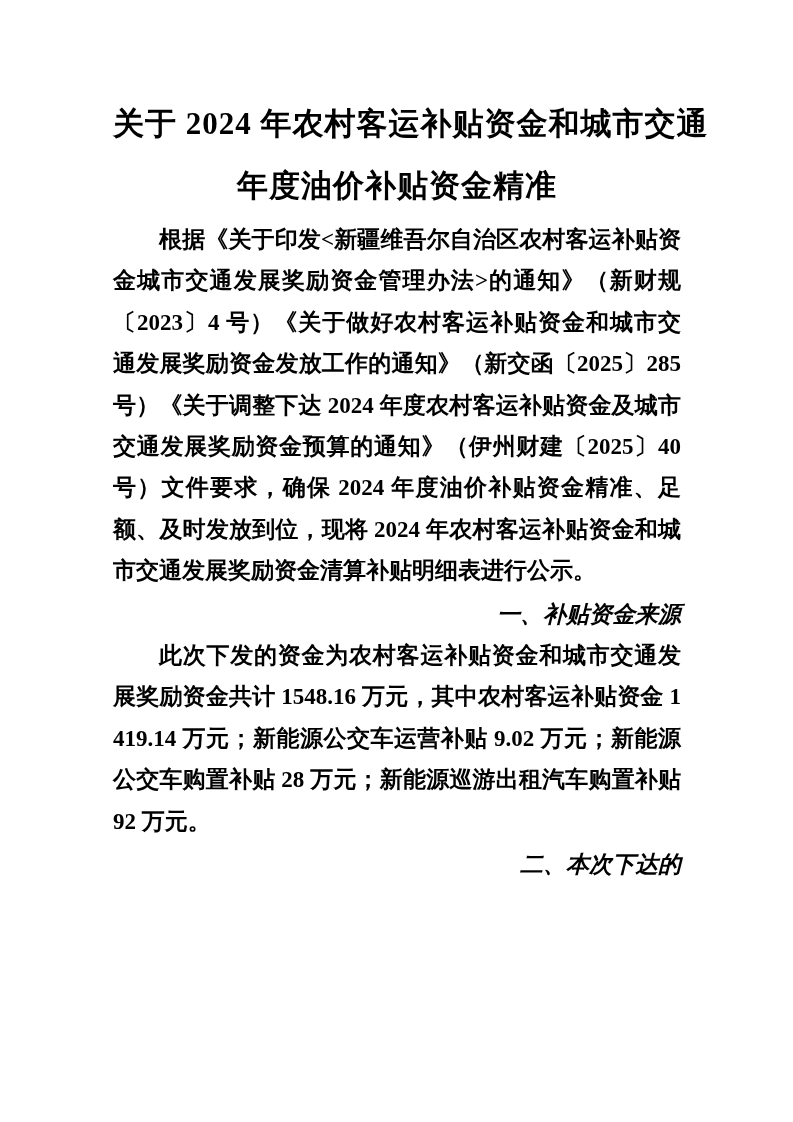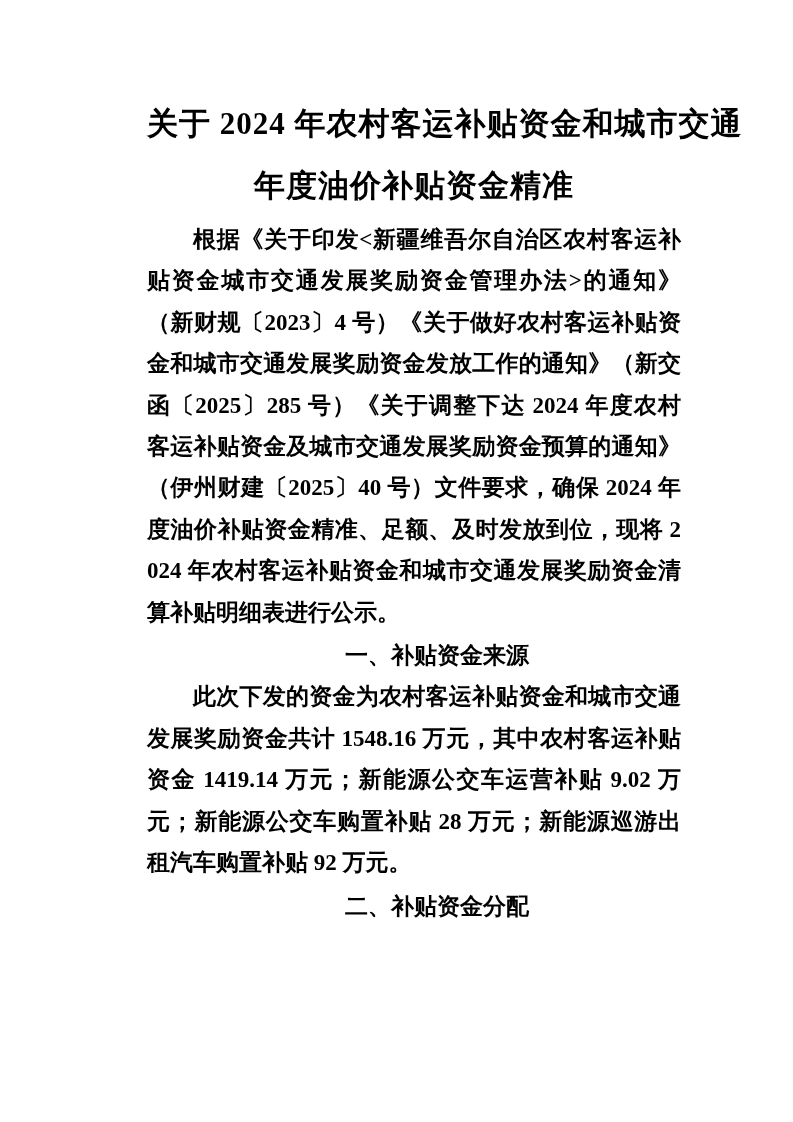--- a/index.html
+++ b/index.html
@@ -11,21 +11,20 @@
     position: relative;
     width: 793px;
     height: 1122px;
     background: #ffffff;
     color: #000000;
     overflow: hidden;
     font-family: "Liberation Serif", serif;
   }
   .doc {
     padding: 93px 112px 0 113px;
-    margin-left: 34px;
   }
   .doc-title {
     margin: 0 0 2px 0;
     font-family: "Liberation Serif", serif;
     font-weight: bold;
     font-size: 31px;
     line-height: 62px;
     text-align: center;
     letter-spacing: 1px;
   }
@@ -40,33 +39,34 @@
     text-align: justify;
     text-justify: inter-ideograph;
     text-indent: 46px;
     word-break: break-all;
     font-family: "Liberation Serif", serif;
     font-weight: bold;
   }
   .para.heading {
     font-family: "Liberation Sans", sans-serif;
     font-weight: bold;
-    text-align: center;
+    text-align: right;
     margin-top: 2px;
+    font-style: italic;
   }
 </style>
 </head>
 <body>
 
 <div class="page">
   <div class="doc">
     <h1 class="doc-title">
       <span class="title-line">关于 2024 年农村客运补贴资金和城市交通</span>
       <span class="title-line">年度油价补贴资金精准</span>
     </h1>
     <div id="paragraphs">
         <p class="para body">根据《关于印发&lt;新疆维吾尔自治区农村客运补贴资金城市交通发展奖励资金管理办法&gt;的通知》（新财规〔2023〕4 号）《关于做好农村客运补贴资金和城市交通发展奖励资金发放工作的通知》（新交函〔2025〕285 号）《关于调整下达 2024 年度农村客运补贴资金及城市交通发展奖励资金预算的通知》（伊州财建〔2025〕40 号）文件要求，确保 2024 年度油价补贴资金精准、足额、及时发放到位，现将 2024 年农村客运补贴资金和城市交通发展奖励资金清算补贴明细表进行公示。</p>
         <p class="para heading">一、补贴资金来源</p>
         <p class="para body">此次下发的资金为农村客运补贴资金和城市交通发展奖励资金共计 1548.16 万元，其中农村客运补贴资金 1419.14 万元；新能源公交车运营补贴 9.02 万元；新能源公交车购置补贴 28 万元；新能源巡游出租汽车购置补贴 92 万元。</p>
-        <p class="para heading">二、补贴资金分配</p>
+        <p class="para heading">二、本次下达的</p>
       </div>
   </div>
 </div>
 
 </body></html>

